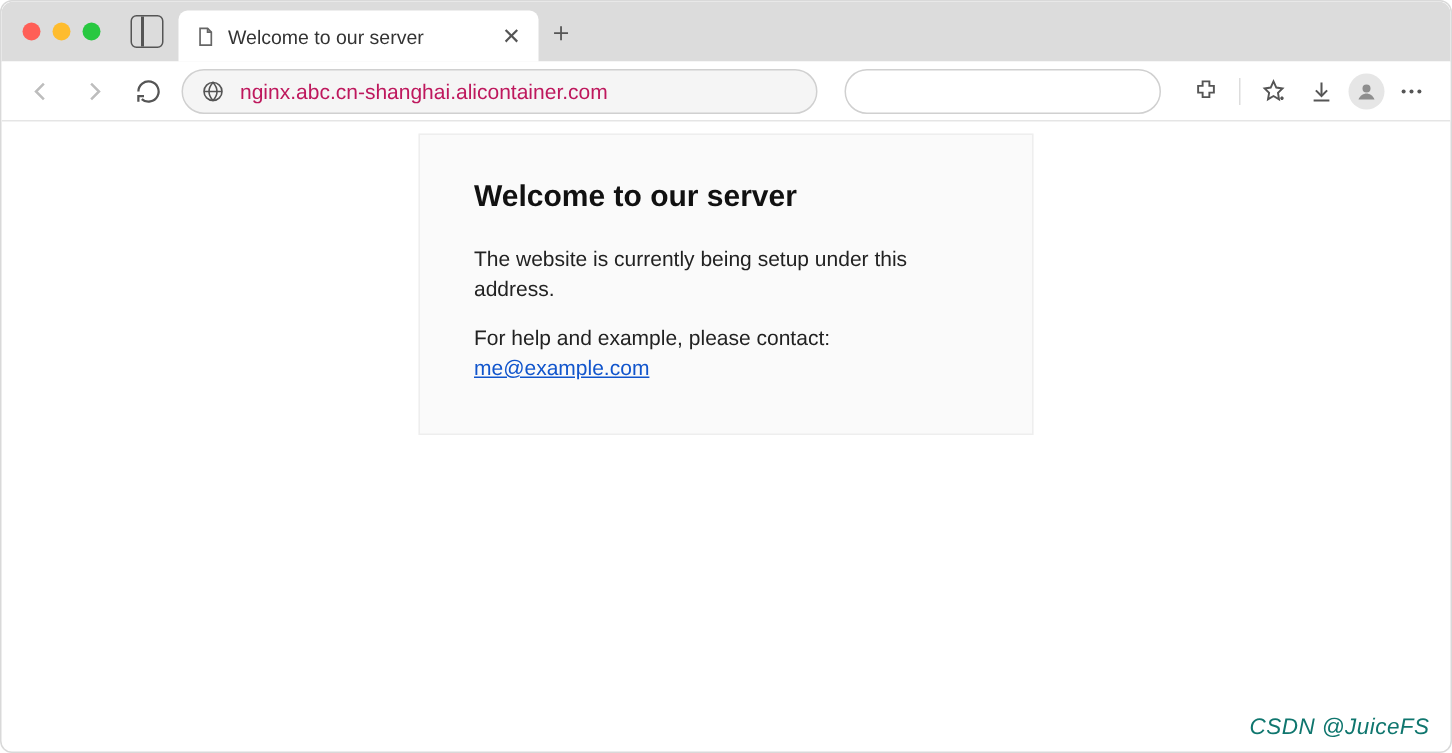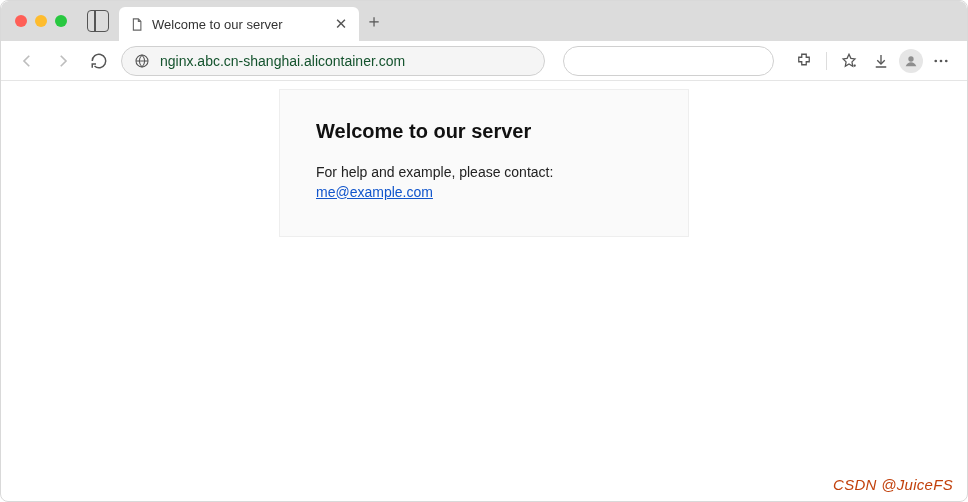--- a/index.html
+++ b/index.html
@@ -61,21 +61,21 @@
       width:28px;height:28px;display:flex;align-items:center;justify-content:center;
       color:#555;border-radius:4px;cursor:pointer;flex:none;
     }
     .icon-btn.disabled{color:#bdbdbd;cursor:default;}
     .icon-btn svg{width:18px;height:18px;}
     .omnibox{
       flex:1.05; height:30px;
       background:#f5f5f5;
       border:1px solid #d0d0d0;border-radius:15px;
       display:flex;align-items:center;
-      padding:0 12px;gap:10px;font-size:14px;color:#14532d;
+      padding:0 12px;gap:10px;font-size:14px;color:#be185d;
     }
     .omnibox svg{width:16px;height:16px;color:#555;flex:none;}
     .searchbox{
       flex:0.55; height:30px; margin-left:10px;
       background:#fff;border:1px solid #d0d0d0;border-radius:15px;
     }
     .right-icons{display:flex;align-items:center;gap:4px;margin-left:8px;}
     .avatar{width:24px;height:24px;border-radius:50%;background:#e6e6e6;display:flex;align-items:center;justify-content:center;}
     .avatar svg{width:16px;height:16px;color:#8e8e8e;}
     .vline{height:18px;width:1px;background:#ddd;margin:0 4px;}
@@ -88,21 +88,21 @@
       background:#fafafa;
       border:1px solid #eee;
       padding:30px 36px 34px 36px;
     }
     .card h1{font-size:20px;font-weight:700;color:#111;margin-bottom:20px;}
     .card p{font-size:14px;color:#222;line-height:1.4;margin-bottom:14px;}
     .card p:last-child{margin-bottom:0;}
     .card a{color:#1155cc;text-decoration:underline;text-align:right;}
     .watermark{
       position:absolute;right:14px;bottom:8px;
-      font-size:15px;color:#c2410c;font-style:italic;
+      font-size:15px;color:#0f766e;font-style:italic;
       letter-spacing:0.3px;
     }
   </style>
 </head>
 <body>
 
 <div class="titlebar">
   <div class="traffic">
     <div class="t-dot t-close"></div>
     <div class="t-dot t-min"></div>
@@ -178,19 +178,20 @@
           <circle cx="12" cy="12" r="1.8"></circle>
           <circle cx="19" cy="12" r="1.8"></circle>
         </svg>
       </div>
   </div>
 </div>
 
 <div class="content">
   <div class="card">
     <h1>Welcome to our server</h1>
+    <p>The website is currently being setup under this address.</p>
     <p>
       <span>For help and example, please contact: </span><a href="#">me@example.com</a>
     </p>
   </div>
 </div>
 
 <div class="watermark">CSDN @JuiceFS</div>
 
 </body></html>

